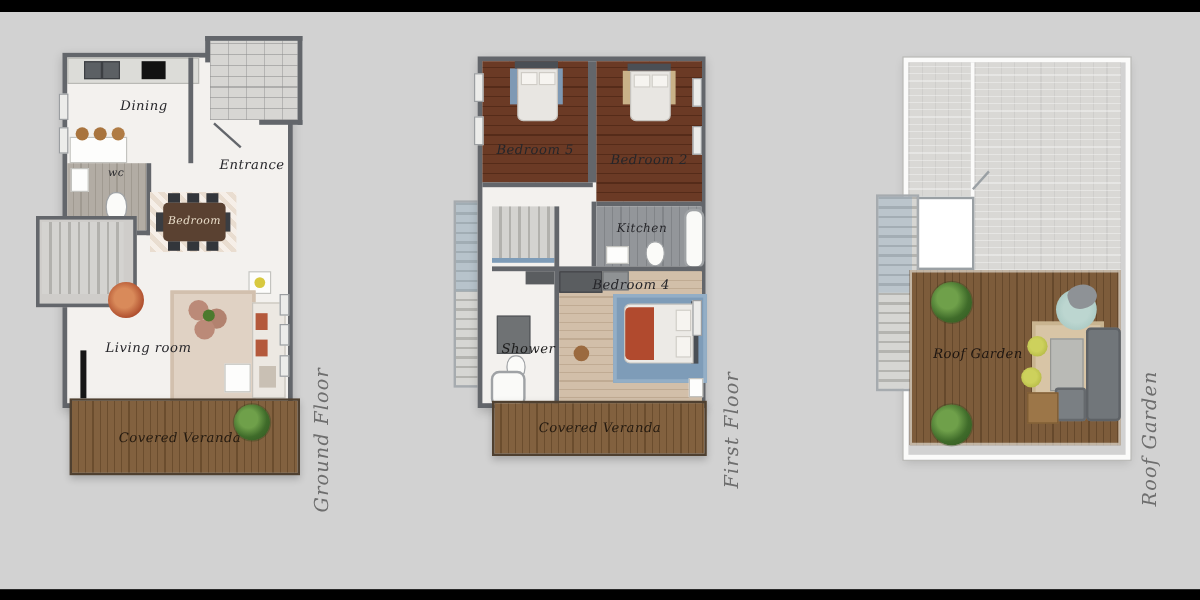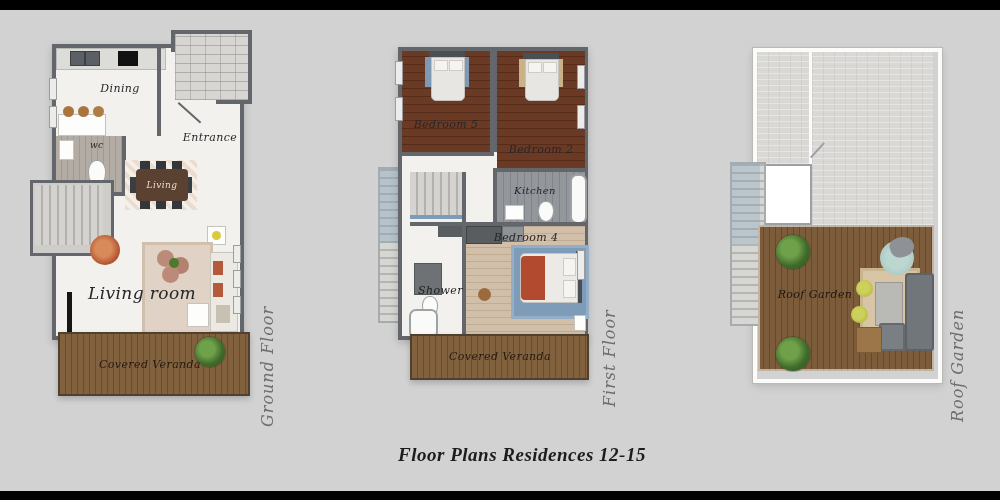--- a/index.html
+++ b/index.html
@@ -89,39 +89,39 @@
 
     <div class="abs chevron" style="left:95px;top:130px;width:72px;height:50px;"></div>
     <div class="abs" style="left:110px;top:131px;width:10px;height:8px;background:#33363b;"></div>
     <div class="abs" style="left:126px;top:131px;width:10px;height:8px;background:#33363b;"></div>
     <div class="abs" style="left:142px;top:131px;width:10px;height:8px;background:#33363b;"></div>
     <div class="abs" style="left:110px;top:171px;width:10px;height:8px;background:#33363b;"></div>
     <div class="abs" style="left:126px;top:171px;width:10px;height:8px;background:#33363b;"></div>
     <div class="abs" style="left:142px;top:171px;width:10px;height:8px;background:#33363b;"></div>
     <div class="abs" style="left:100px;top:147px;width:8px;height:16px;background:#3a3d42;"></div>
     <div class="abs" style="left:154px;top:147px;width:8px;height:16px;background:#3a3d42;"></div>
-    <div class="abs script center" style="left:106px;top:139px;width:52px;height:32px;background:#5a4131;border-radius:4px;color:#e8dcc8;font-size:9px;line-height:32px;">Living</div>
+    <div class="abs script center" style="left:106px;top:139px;width:52px;height:32px;background:#5a4131;border-radius:4px;color:#e8dcc8;font-size:9px;line-height:32px;">Bedroom</div>
 
     <div class="abs whitebox" style="left:177px;top:196px;width:17px;height:17px;">
       <div class="abs" style="left:4px;top:4px;width:9px;height:9px;border-radius:50%;background:#d8c93f;"></div>
     </div>
     <div class="abs" style="left:60px;top:205px;width:30px;height:30px;border-radius:50%;background:radial-gradient(circle at 45% 45%,#d98a5a 0 35%,#b0502f 70%,#8e3c20 100%);"></div>
     <div class="abs" style="left:37px;top:262px;width:5px;height:40px;background:#161616;"></div>
     <div class="abs rug-beige" style="left:112px;top:212px;width:65px;height:88px;"></div>
     <div class="abs" style="left:127px;top:220px;width:17px;height:17px;border-radius:50%;background:#bb8a78;"></div>
     <div class="abs" style="left:142px;top:227px;width:17px;height:17px;border-radius:50%;background:#b2826f;"></div>
     <div class="abs" style="left:132px;top:236px;width:17px;height:17px;border-radius:50%;background:#bb8a78;"></div>
     <div class="abs" style="left:139px;top:228px;width:10px;height:10px;border-radius:50%;background:#4c7a2d;"></div>
     <div class="abs whitebox" style="left:157px;top:273px;width:20px;height:22px;"></div>
     <div class="abs" style="left:180px;top:222px;width:26px;height:78px;background:#ece8e2;border:1px solid #c9c4bc;">
       <div class="abs" style="left:2px;top:8px;width:10px;height:14px;background:#b4593c;"></div>
       <div class="abs" style="left:2px;top:30px;width:10px;height:14px;background:#b4593c;"></div>
       <div class="abs" style="left:5px;top:52px;width:14px;height:18px;background:#c9c0b4;"></div>
     </div>
-    <div class="abs script center" style="left:58px;top:253px;width:70px;font-size:17px;">Living room</div>
+    <div class="abs script center" style="left:58px;top:253px;width:70px;font-size:11px;">Living room</div>
 
     <div class="abs window" style="left:19px;top:48px;width:6px;height:20px;"></div>
     <div class="abs window" style="left:19px;top:76px;width:6px;height:20px;"></div>
     <div class="abs window" style="left:203px;top:215px;width:6px;height:16px;"></div>
     <div class="abs window" style="left:203px;top:240px;width:6px;height:16px;"></div>
     <div class="abs window" style="left:203px;top:266px;width:6px;height:16px;"></div>
 
     <div class="abs wood-verandav" style="left:28px;top:302px;width:188px;height:60px;border:2px solid #4f4030;box-shadow:0 3px 6px rgba(0,0,0,.2);">
       <div class="abs script center" style="left:20px;top:24px;width:140px;font-size:11px;color:#241a10;">Covered Veranda</div>
       <div class="abs plant" style="left:135px;top:3px;width:30px;height:30px;"></div>
@@ -151,21 +151,21 @@
 
     <div class="abs wood-dark" style="left:119px;top:6px;width:88px;height:117px;"></div>
     <div class="abs wall" style="left:119px;top:123px;width:88px;height:4px;"></div>
     <div class="abs" style="left:141px;top:14px;width:6px;height:28px;background:#c9b288;"></div>
     <div class="abs" style="left:179px;top:14px;width:6px;height:28px;background:#c9b288;"></div>
     <div class="abs" style="left:145px;top:8px;width:36px;height:6px;background:#4a4f55;"></div>
     <div class="abs" style="left:147px;top:14px;width:32px;height:40px;background:#e8e6e2;border:1px solid #c6c3be;border-radius:0 0 5px 5px;">
       <div class="abs" style="left:2px;top:2px;width:12px;height:9px;background:#f6f4f0;border:1px solid #cfccc6;"></div>
       <div class="abs" style="left:17px;top:2px;width:12px;height:9px;background:#f6f4f0;border:1px solid #cfccc6;"></div>
     </div>
-    <div class="abs script center" style="left:118px;top:98px;width:90px;font-size:11px;">Bedroom 2</div>
+    <div class="abs script center" style="left:118px;top:82px;width:90px;font-size:11px;">Bedroom 2</div>
 
     <div class="abs stairs-v" style="left:32px;top:127px;width:52px;height:46px;"></div>
     <div class="abs" style="left:32px;top:170px;width:52px;height:4px;background:#7e9cb8;"></div>
 
     <div class="abs wall" style="left:115px;top:123px;width:4px;height:54px;"></div>
     <div class="abs tile-gray" style="left:119px;top:127px;width:88px;height:50px;"></div>
     <div class="abs tub" style="left:192px;top:129px;width:13px;height:46px;"></div>
     <div class="abs toilet" style="left:160px;top:156px;width:14px;height:19px;"></div>
     <div class="abs whitebox" style="left:127px;top:160px;width:17px;height:13px;"></div>
     <div class="abs script center" style="left:117px;top:140px;width:80px;font-size:10px;">Kitchen</div>
@@ -235,14 +235,13 @@
       <div class="abs" style="left:122px;top:16px;width:34px;height:34px;border-radius:50%;background:radial-gradient(circle at 50% 50%,#bcd6d0 0 45%,#9dc0ba 100%);"></div>
       <div class="abs" style="left:132px;top:12px;width:24px;height:20px;background:#8e9296;border-radius:40% 60% 50% 50%;transform:rotate(-20deg);"></div>
 
       <div class="abs" style="left:147px;top:48px;width:29px;height:78px;background:#71767a;border-radius:4px;box-shadow:inset 0 0 0 2px #5e6266;"></div>
       <div class="abs" style="left:121px;top:98px;width:26px;height:28px;background:#7a7f83;border-radius:3px;box-shadow:inset 0 0 0 2px #65696d;"></div>
       <div class="abs" style="left:98px;top:102px;width:24px;height:24px;background:#9c7648;border:1px solid #7c5a32;"></div>
     </div>
     <div class="abs sidelabel" style="left:220px;top:245px;width:34px;height:150px;">Roof Garden</div>
   </div>
 
-  <div class="abs title center" style="left:0;top:444px;width:1000px;padding-left:44px;box-sizing:border-box;">Floor Plans Residences 12-15</div>
 </div>
 
 </body></html>

